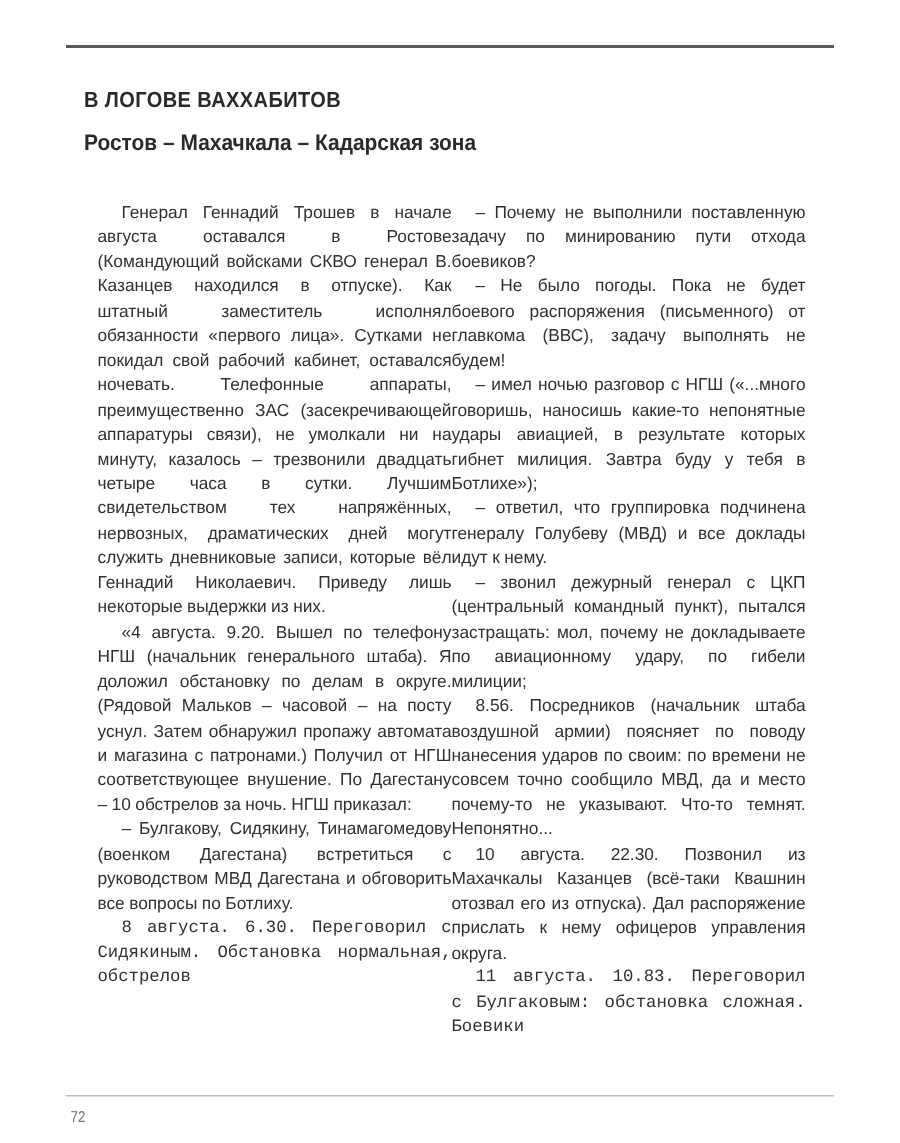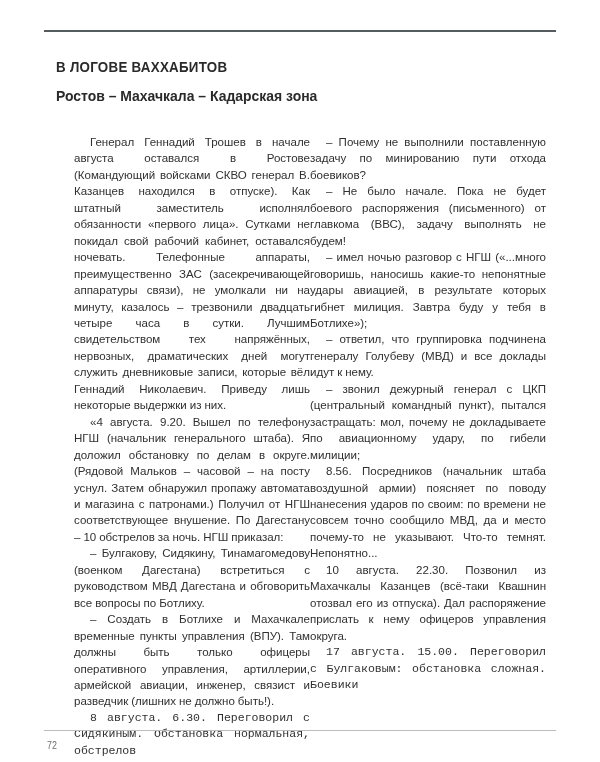--- a/index.html
+++ b/index.html
@@ -77,21 +77,21 @@
   }
 
   
   .columns {
     position: absolute;
     left: 56px;
     top: 134px;
     width: 490px;
     display: flex;
     flex-direction: row;
-    justify-content: flex-end;
+    justify-content: center;
   }
   .col {
     width: 236px;
   }
   .col p {
     margin: 0;
     font-family: "Liberation Sans", sans-serif;
     font-size: 11.55px;
     line-height: 16.45px;
     color: #303030;
@@ -133,33 +133,32 @@
     <h1 class="title-main">В ЛОГОВЕ ВАХХАБИТОВ</h1>
     <h2 class="title-sub">Ростов – Махачкала – Кадарская зона</h2>
   </div>
 
   <div class="columns">
 
     <div class="col">
       <p class="indent">Генерал Геннадий Трошев в начале августа оставался в Ростове (Командующий войсками СКВО генерал В. Казанцев находился в отпуске). Как штатный заместитель исполнял обязанности «первого лица».  Сутками не покидал свой рабочий кабинет, оставался ночевать. Телефонные аппараты, преимущественно ЗАС (засекречивающей аппаратуры связи), не умолкали ни на минуту, казалось – трезвонили двадцать четыре часа в сутки. Лучшим свидетельством тех напряжённых, нервозных, драматических дней могут служить дневниковые записи, которые вёл Геннадий Николаевич. Приведу лишь некоторые выдержки из них.</p>
       <p class="indent">«4 августа. 9.20. Вышел по телефону НГШ (начальник генерального штаба). Я доложил обстановку по делам в округе. (Рядовой Мальков – часовой – на посту уснул. Затем обнаружил пропажу автомата и магазина с патронами.) Получил от НГШ соответствующее внушение. По Дагестану – 10 обстрелов за ночь. НГШ приказал:</p>
       <p class="indent">– Булгакову, Сидякину, Тинамагомедову (военком Дагестана) встретиться с руководством МВД Дагестана и обговорить все вопросы по Ботлиху.</p>
-      <p class="indent">– Создать в Ботлихе и Махачкале временные пункты управления (ВПУ). Там должны быть только офицеры оперативного управления, артиллерии, армейской авиации, инженер, связист и разведчик (лишних не должно быть!).</p>
       <p class="indent last-flush">8 августа. 6.30. Переговорил с Сидякиным. Обстановка нормальная, обстрелов</p>
     </div>
 
     <div class="col">
       <p class="indent">– Почему не выполнили поставленную задачу по минированию пути отхода боевиков?</p>
-      <p class="indent">– Не было начале. Пока не будет боевого распоряжения (письменного) от главкома (ВВС), задачу выполнять не будем!</p>
+      <p class="indent">– Не было погоды. Пока не будет боевого распоряжения (письменного) от главкома (ВВС), задачу выполнять не будем!</p>
       <p class="indent">– имел ночью разговор с НГШ («...много говоришь, наносишь какие-то непонятные удары авиацией, в результате которых гибнет милиция. Завтра буду у тебя в Ботлихе»);</p>
       <p class="indent">– ответил, что группировка подчинена генералу Голубеву (МВД) и все доклады идут к нему.</p>
       <p class="indent">– звонил дежурный генерал с ЦКП (центральный командный пункт), пытался застращать: мол, почему не докладываете по авиационному удару, по гибели милиции;</p>
       <p class="indent">8.56. Посредников (начальник штаба воздушной армии) поясняет по поводу нанесения ударов по своим: по времени не совсем точно сообщило МВД, да и место почему-то не указывают. Что-то темнят. Непонятно...</p>
       <p class="indent">10 августа. 22.30. Позвонил из Махачкалы Казанцев (всё-таки Квашнин отозвал его из отпуска). Дал распоряжение прислать к нему офицеров управления округа.</p>
-      <p class="indent last-flush">17 августа. 15.00. Переговорил с Булгаковым: обстановка сложная. Боевики</p>
+      <p class="indent last-flush">11 августа. 10.83. Переговорил с Булгаковым: обстановка сложная. Боевики</p>
     </div>
 
   </div>
 
   <div class="rule-bottom"></div>
 
   <div class="folio">72</div>
 
 </div>
 

